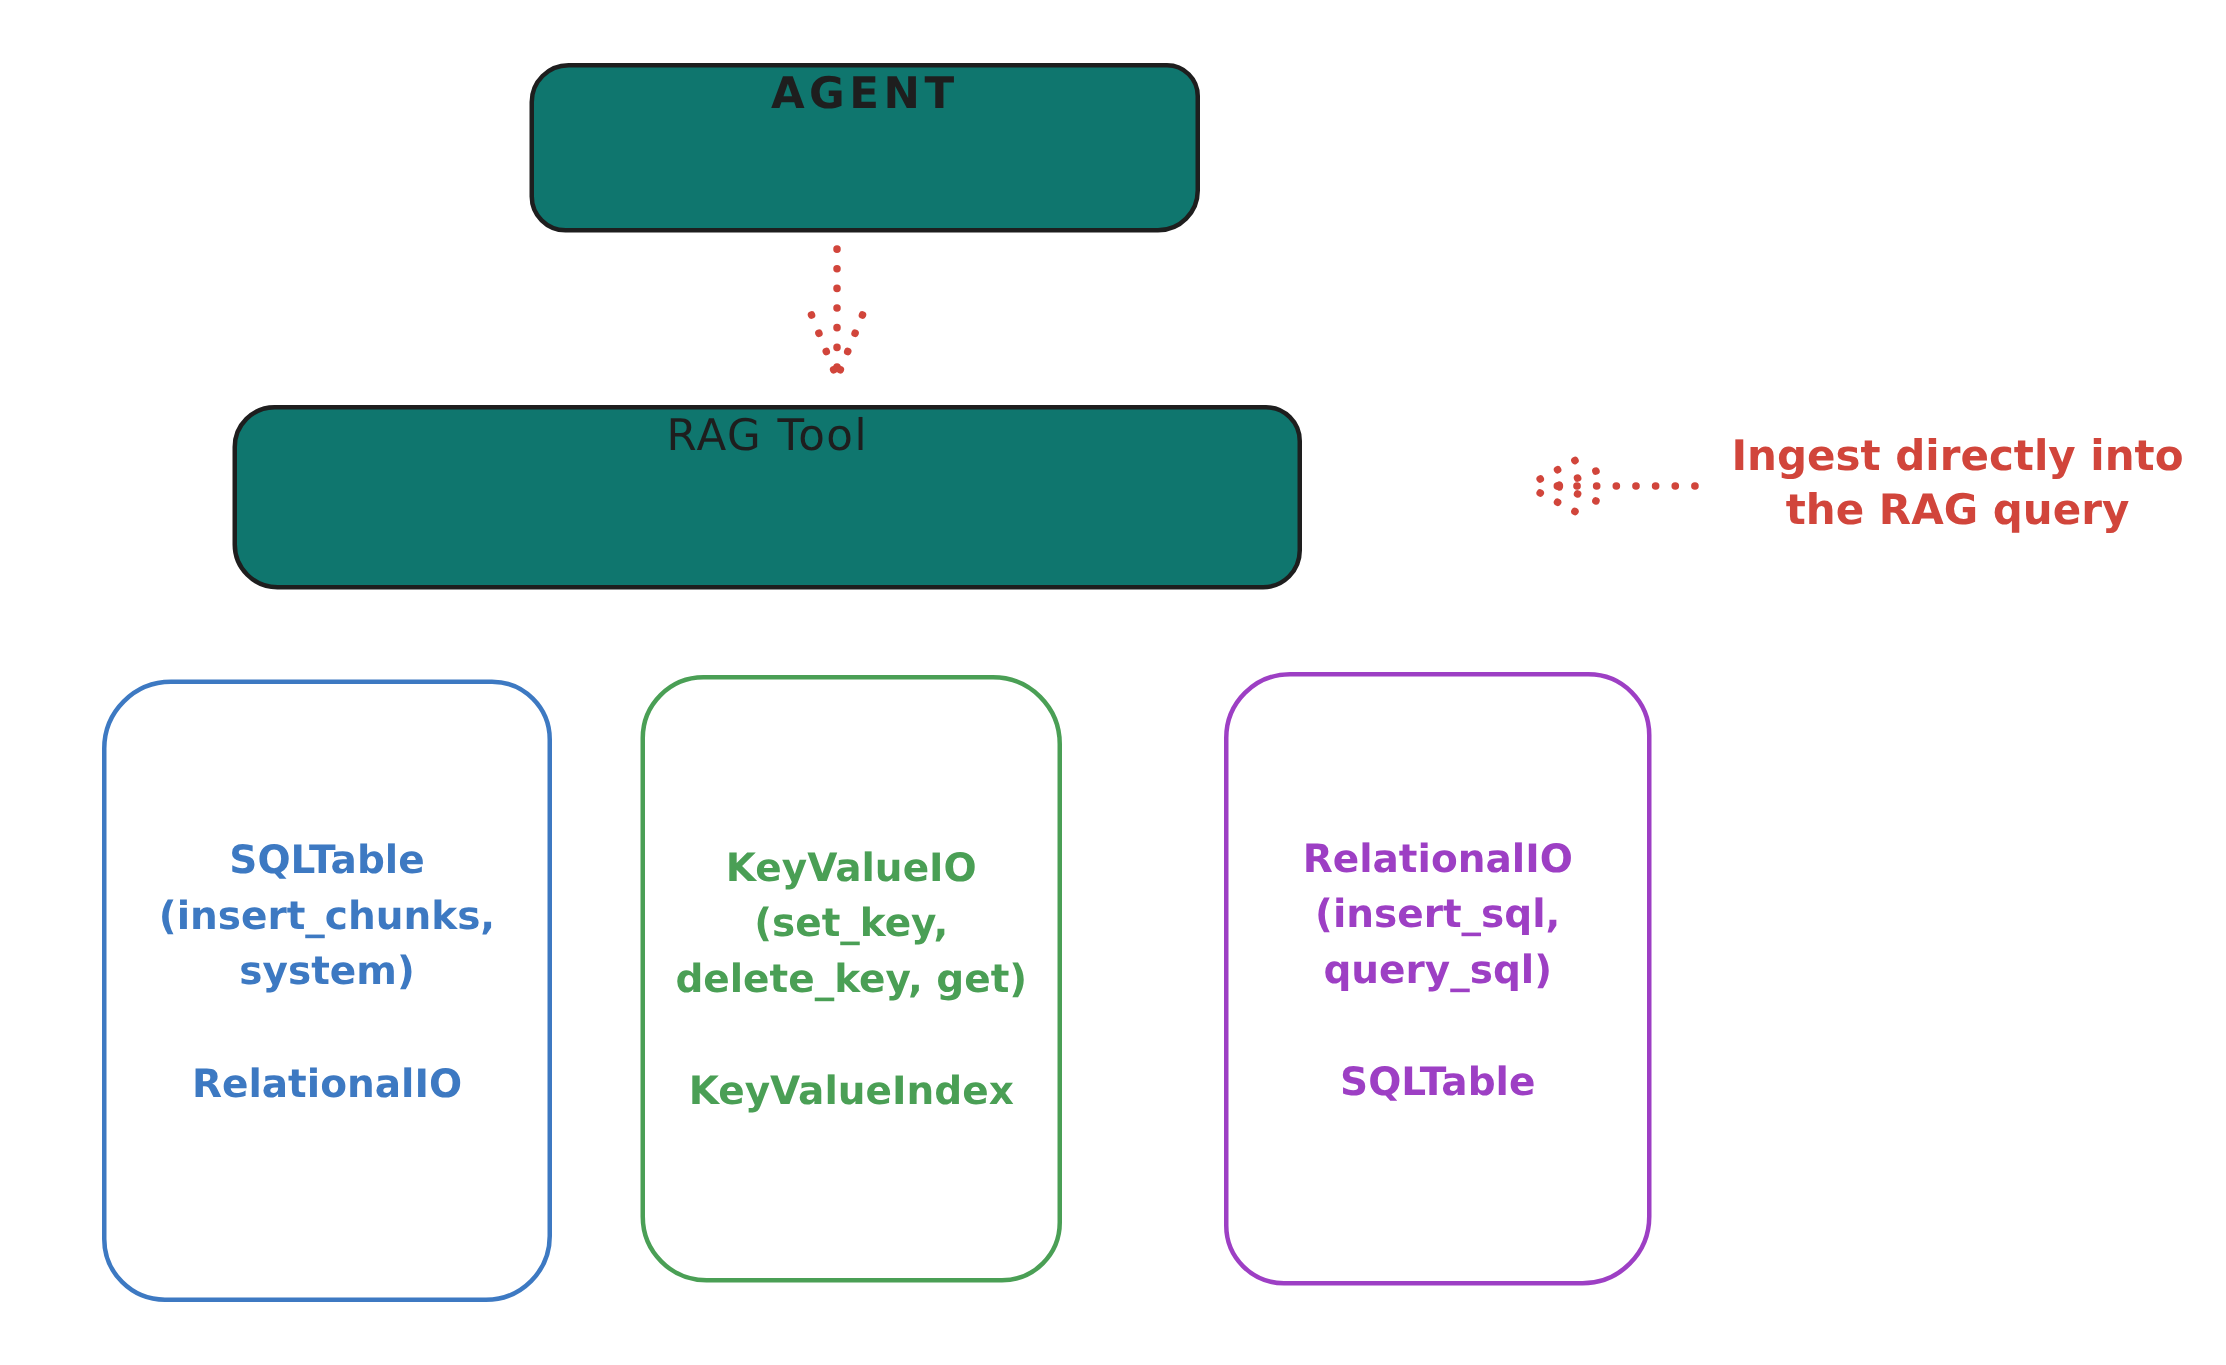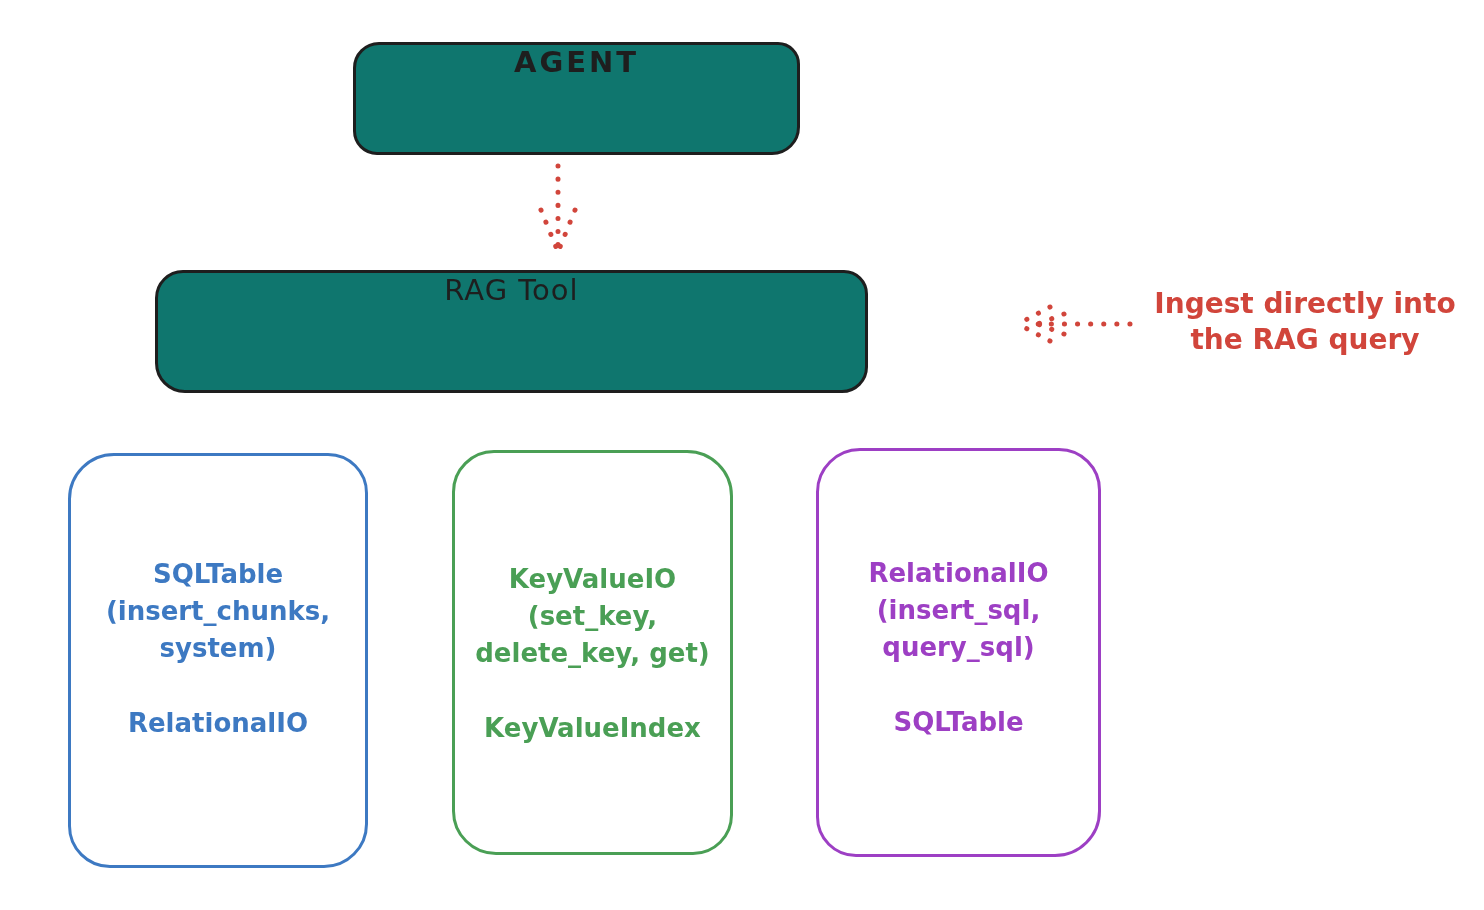--- a/index.html
+++ b/index.html
@@ -90,21 +90,20 @@
   }
   .card-keyvalue {
     left: 427px;
     top: 450px;
     width: 281px;
     height: 405px;
     border-color: #4a9f55;
     color: #4a9f55;
     border-radius: 42px 46px 40px 44px;
     padding-top: 108px;
-    margin-left: 25px;
   }
   .card-relational {
     left: 816px;
     top: 448px;
     width: 285px;
     height: 409px;
     border-color: #9d3fc4;
     color: #9d3fc4;
     border-radius: 44px 42px 46px 40px;
     padding-top: 104px;

